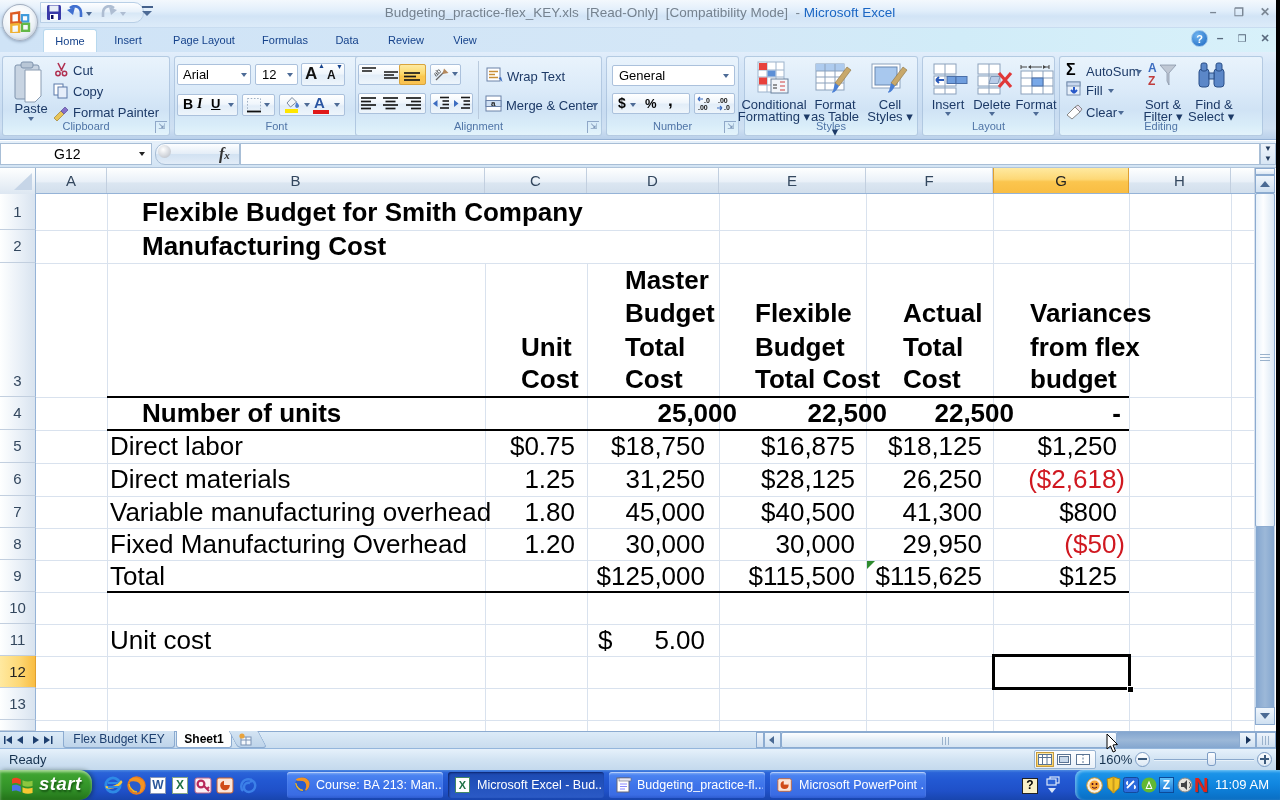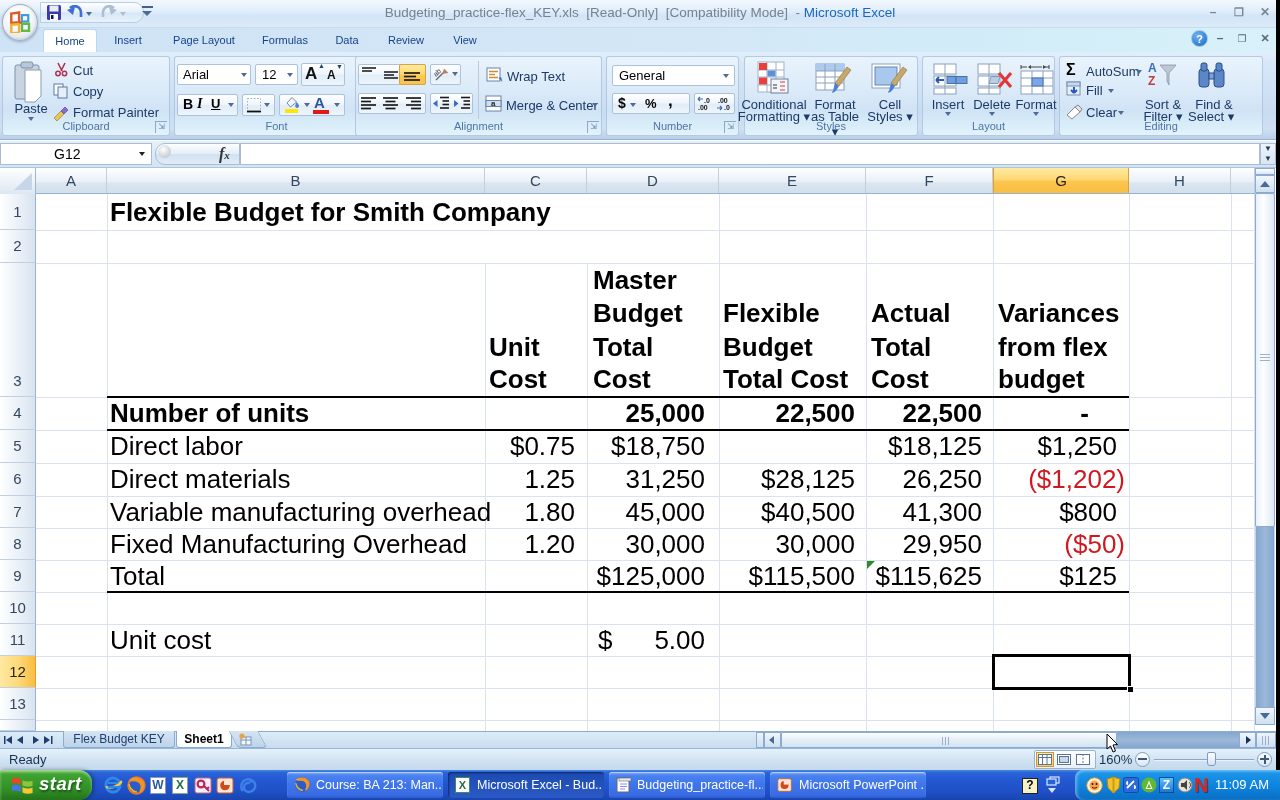--- a/index.html
+++ b/index.html
@@ -420,21 +420,21 @@
         <path d="M32 5 L32 22 L14 22 Z" fill="#c6d5e7"></path>
       </svg>
 </div>
 <style>
 .colhead{position:absolute;top:168px;height:25px;font-size:15px;color:#33475e;text-align:center;line-height:25px;border-right:1px solid #c2cfdf;}
 .rowhead{position:absolute;left:0;width:36px;font-size:15px;color:#33475e;text-align:center;background:linear-gradient(90deg,#feffff,#e4ecf5 70%,#d8e3ef);border-right:1px solid #95b3d7;border-bottom:1px solid #c2cfdf;}
 .gvline{position:absolute;top:194px;height:537px;width:1px;background:#d9e2ee;}
 .ghline{position:absolute;left:36px;width:1219px;height:1px;background:#d9e2ee;}
 .cell{position:absolute;font-size:26px;color:#000;white-space:nowrap;}
 .num{text-align:right;}
-.bold{font-weight:bold;}
+.bold{font-weight:bold;margin-left:32px;}
 .red{color:#d01820;}
 </style>
 <div class="colhead" style="left:36px;width:71px;">A</div>
 <div class="colhead" style="left:107px;width:378px;">B</div>
 <div class="colhead" style="left:485px;width:102px;">C</div>
 <div class="colhead" style="left:587px;width:132px;">D</div>
 <div class="colhead" style="left:719px;width:147px;">E</div>
 <div class="colhead" style="left:866px;width:127px;">F</div>
 <div class="colhead" style="left:993px;width:136px;background:linear-gradient(#ffe9a0,#fdd876 45%,#fbc54e 55%,#f9bd42);border-right:1px solid #e0a030;border-left:1px solid #e0a030;color:#222;">G</div>
 <div class="colhead" style="left:1129px;width:102px;">H</div>
@@ -470,20 +470,21 @@
 <div class="ghline" style="top:496px;"></div>
 <div class="ghline" style="top:528px;"></div>
 <div class="ghline" style="top:560px;"></div>
 <div class="ghline" style="top:592px;"></div>
 <div class="ghline" style="top:624px;"></div>
 <div class="ghline" style="top:656px;"></div>
 <div class="ghline" style="top:688px;"></div>
 <div class="ghline" style="top:720px;"></div>
 
 <div class="cell bold" style="left:110px;top:194px;width:600px;height:36px;line-height:37px;">Flexible Budget for Smith Company</div>
+<div class="cell bold" style="left:110px;top:230px;width:600px;height:33px;line-height:33px;">Manufacturing Cost</div>
 
 <div class="cell bold" style="left:593px;top:263px;width:130px;height:33px;line-height:34px;">Master</div>
 <div class="cell bold" style="left:593px;top:296px;width:130px;height:34px;line-height:35px;">Budget</div>
 <div class="cell bold" style="left:489px;top:330px;width:100px;height:33px;line-height:34px;">Unit</div>
 <div class="cell bold" style="left:593px;top:330px;width:130px;height:33px;line-height:34px;">Total</div>
 <div class="cell bold" style="left:489px;top:363px;width:100px;height:33px;line-height:33px;">Cost</div>
 <div class="cell bold" style="left:593px;top:363px;width:130px;height:33px;line-height:33px;">Cost</div>
 <div class="cell bold" style="left:723px;top:296px;width:140px;height:34px;line-height:35px;">Flexible</div>
 <div class="cell bold" style="left:723px;top:330px;width:140px;height:33px;line-height:34px;">Budget</div>
 <div class="cell bold" style="left:723px;top:363px;width:140px;height:33px;line-height:33px;">Total Cost</div>
@@ -500,29 +501,30 @@
 
 <div class="cell bold" style="left:110px;top:397px;width:400px;height:22px;line-height:33px;">Number of units</div>
 <div class="cell bold num" style="left:587px;top:397px;width:132px;height:33px;line-height:33px;padding-right:14px;">25,000</div>
 <div class="cell bold num" style="left:719px;top:397px;width:147px;height:33px;line-height:33px;padding-right:11px;">22,500</div>
 <div class="cell bold num" style="left:866px;top:397px;width:127px;height:33px;line-height:33px;padding-right:11px;">22,500</div>
 <div class="cell bold num" style="left:993px;top:397px;width:136px;height:33px;line-height:33px;padding-right:40px;">-</div>
 
 <div class="cell" style="left:110px;top:430px;width:380px;height:33px;line-height:33px;">Direct labor</div>
 <div class="cell num" style="left:485px;top:430px;width:102px;height:33px;line-height:33px;padding-right:12px;">$0.75</div>
 <div class="cell num" style="left:587px;top:430px;width:132px;height:33px;line-height:33px;padding-right:14px;">$18,750</div>
+<div class="cell num" style="left:719px;top:430px;width:147px;height:33px;line-height:33px;padding-right:11px;">$16,875</div>
 <div class="cell num" style="left:866px;top:430px;width:127px;height:33px;line-height:33px;padding-right:11px;">$18,125</div>
 <div class="cell num" style="left:993px;top:430px;width:136px;height:33px;line-height:33px;padding-right:12px;">$1,250</div>
 
 <div class="cell" style="left:110px;top:463px;width:380px;height:33px;line-height:33px;">Direct materials</div>
 <div class="cell num" style="left:485px;top:463px;width:102px;height:33px;line-height:33px;padding-right:12px;">1.25</div>
 <div class="cell num" style="left:587px;top:463px;width:132px;height:33px;line-height:33px;padding-right:14px;">31,250</div>
 <div class="cell num" style="left:719px;top:463px;width:147px;height:33px;line-height:33px;padding-right:11px;">$28,125</div>
 <div class="cell num" style="left:866px;top:463px;width:127px;height:33px;line-height:33px;padding-right:11px;">26,250</div>
-<div class="cell num red" style="left:993px;top:463px;width:136px;height:33px;line-height:33px;padding-right:4px;">($1,202)</div>
+<div class="cell num red" style="left:993px;top:463px;width:136px;height:33px;line-height:33px;padding-right:4px;">($2,618)</div>
 
 <div class="cell" style="left:110px;top:496px;width:380px;height:32px;line-height:32px;">Variable manufacturing overhead</div>
 <div class="cell num" style="left:485px;top:496px;width:102px;height:32px;line-height:32px;padding-right:12px;">1.80</div>
 <div class="cell num" style="left:587px;top:496px;width:132px;height:32px;line-height:32px;padding-right:14px;">45,000</div>
 <div class="cell num" style="left:719px;top:496px;width:147px;height:32px;line-height:32px;padding-right:11px;">$40,500</div>
 <div class="cell num" style="left:866px;top:496px;width:127px;height:32px;line-height:32px;padding-right:11px;">41,300</div>
 <div class="cell num" style="left:993px;top:496px;width:136px;height:32px;line-height:32px;padding-right:12px;">$800</div>
 
 <div class="cell" style="left:110px;top:528px;width:380px;height:32px;line-height:32px;">Fixed Manufacturing Overhead</div>
 <div class="cell num" style="left:485px;top:528px;width:102px;height:32px;line-height:32px;padding-right:12px;">1.20</div>

